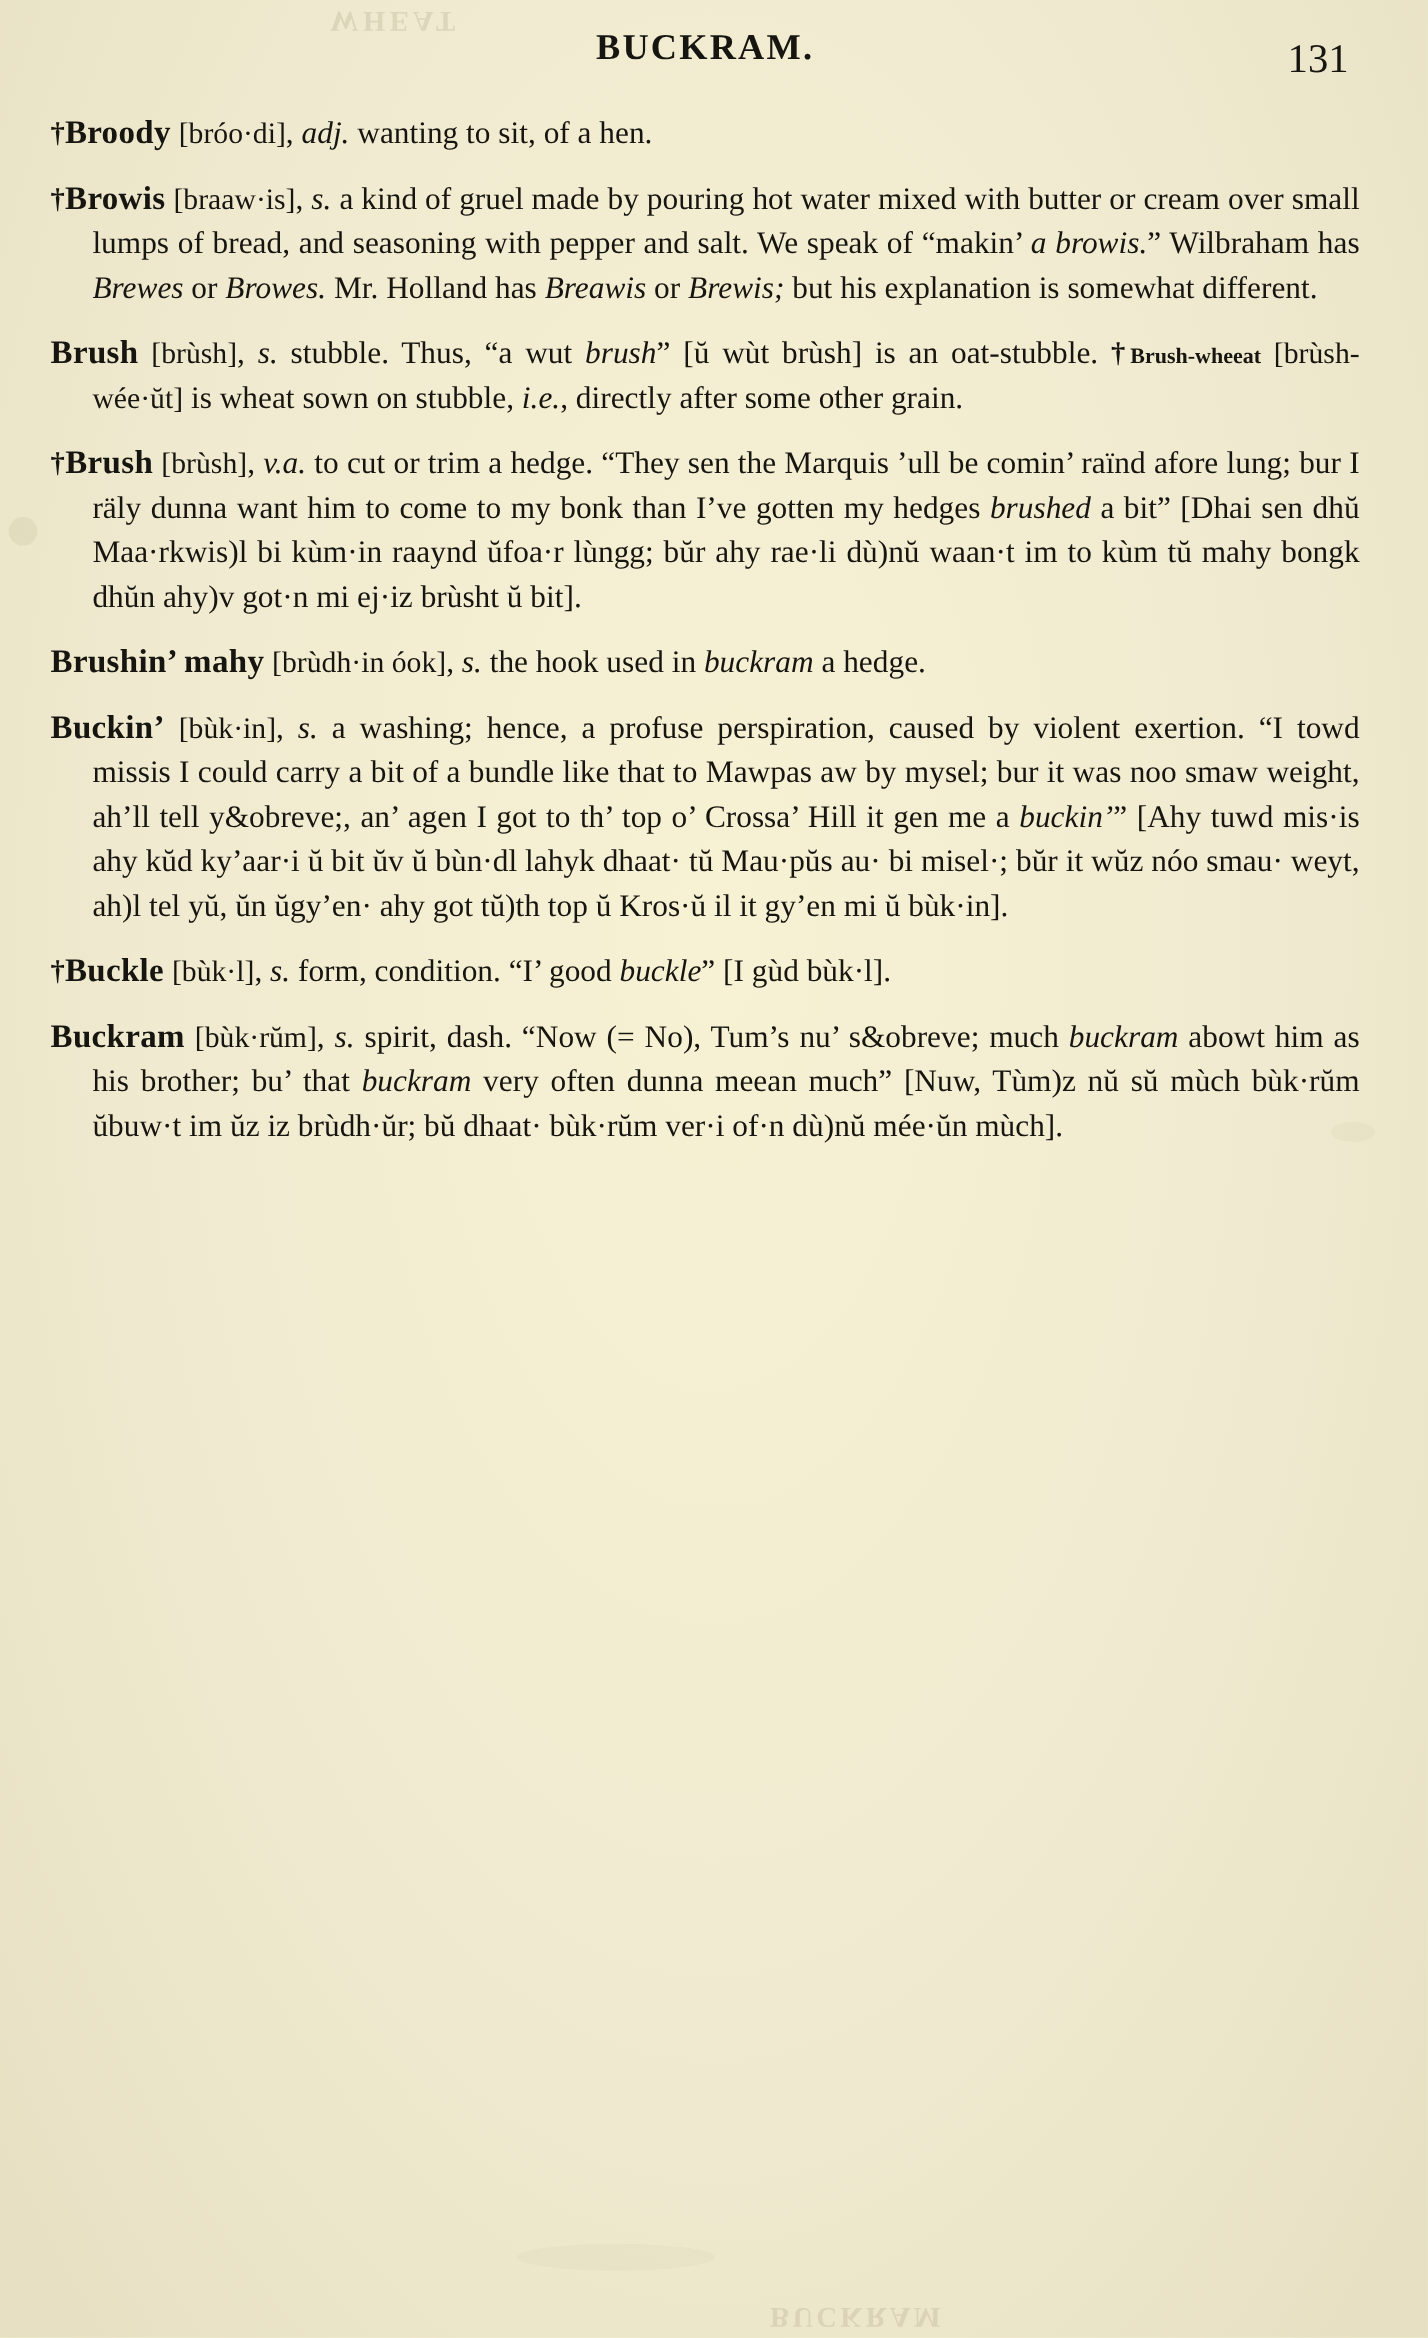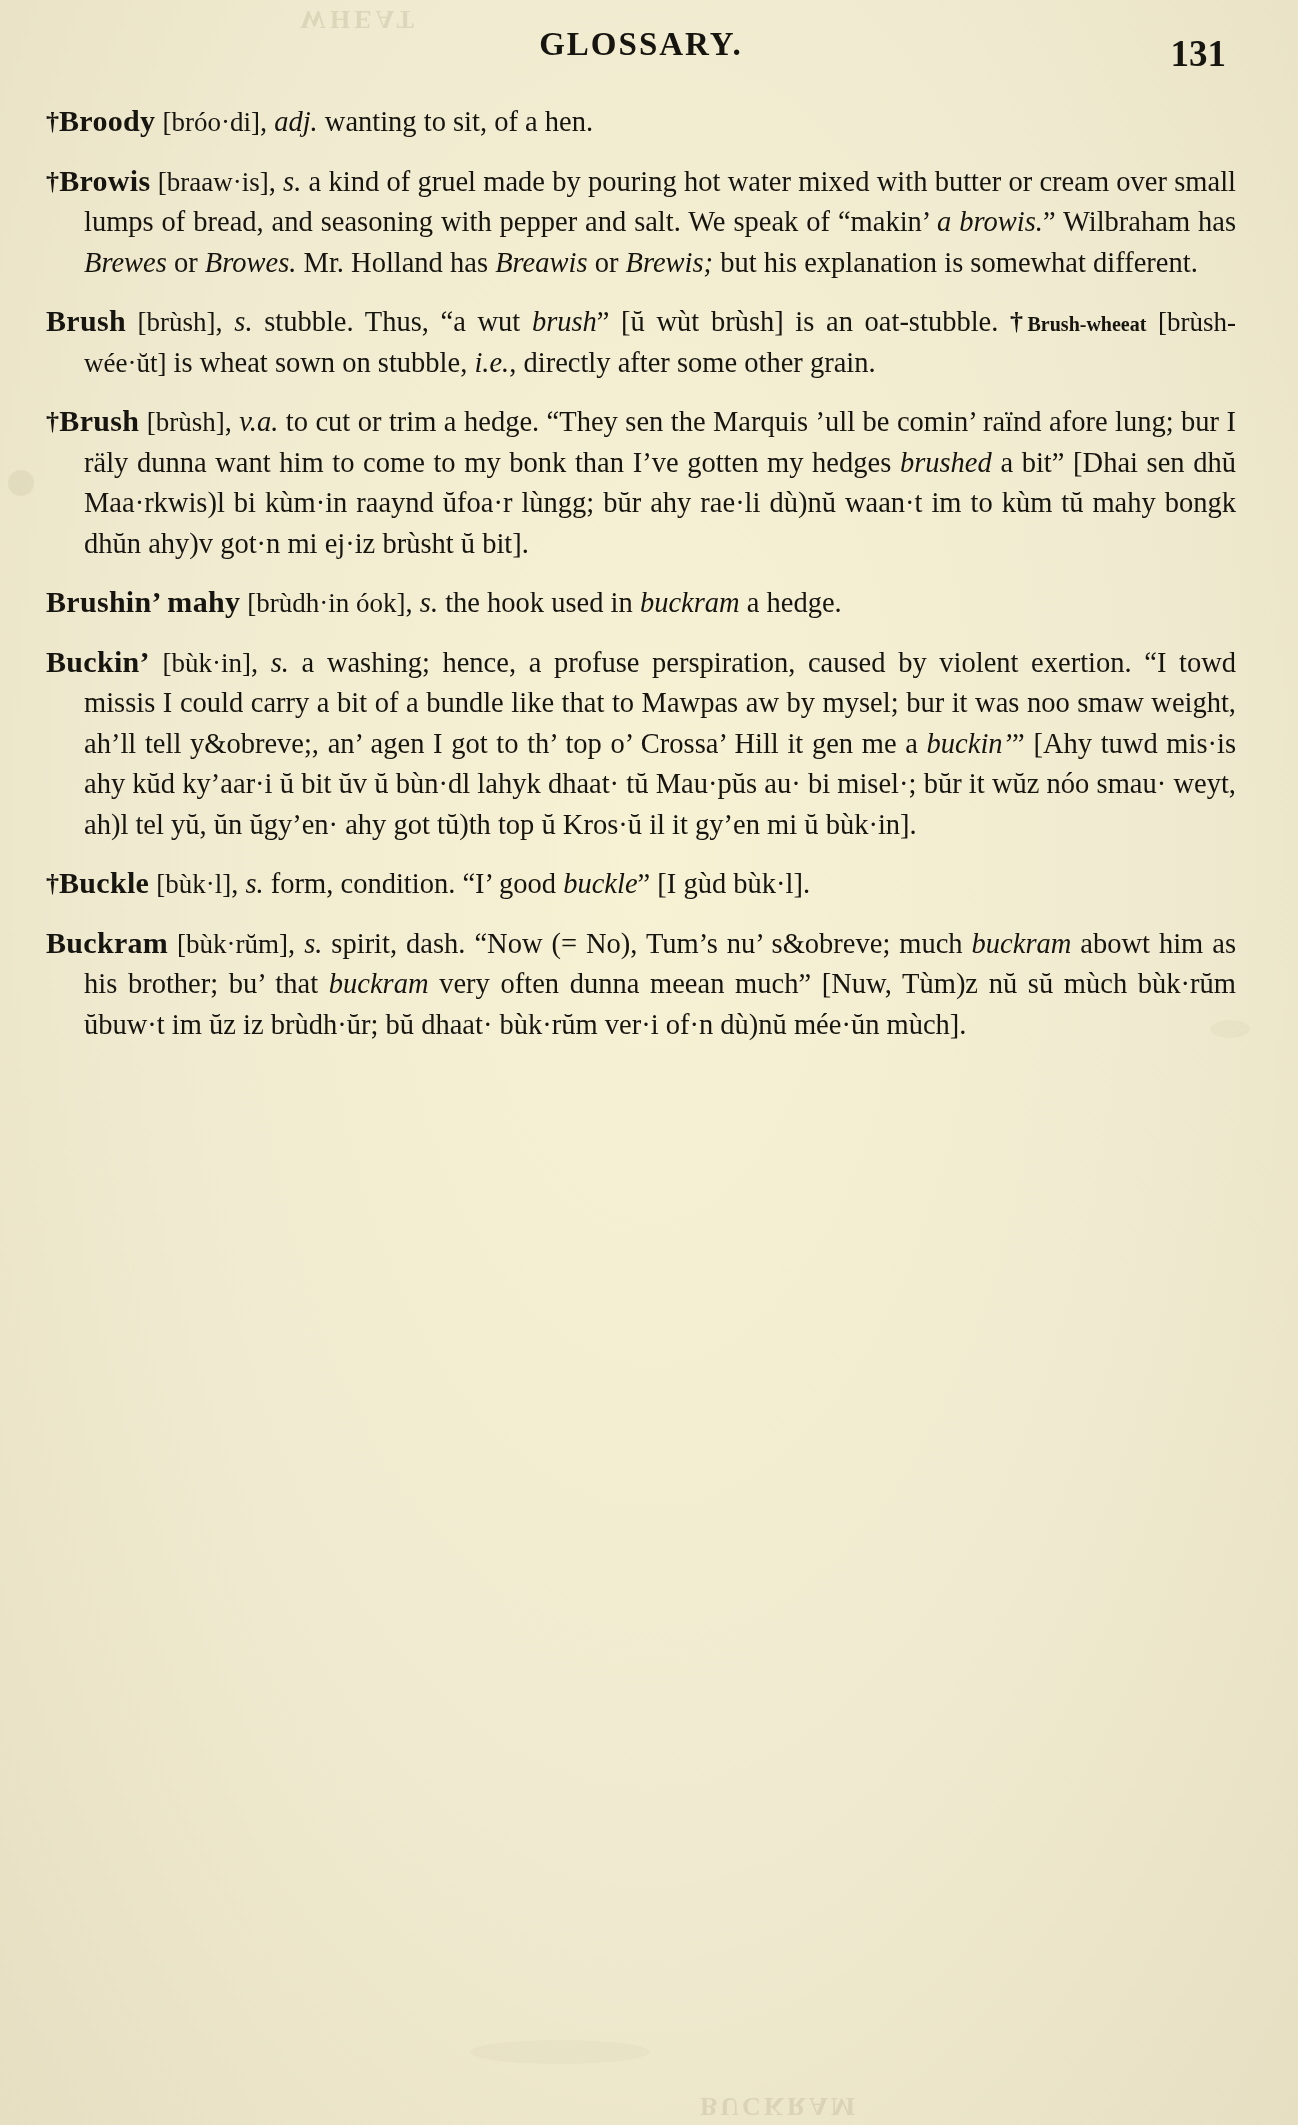--- a/index.html
+++ b/index.html
@@ -32,21 +32,21 @@
     font-size: 33px;
     letter-spacing: 2.0px;
     font-weight: 700;
     font-family: "Liberation Serif", serif;
   }
   .header .folio {
     position: absolute;
     right: 10px;
     top: 6px;
     font-size: 37px;
-    font-weight: 700;
+    font-weight: 400;
   }
   .entries {
     margin-top: 12px;
   }
   .entry {
     font-size: 28.5px;
     line-height: 1.42;
     text-align: justify;
     text-justify: inter-word;
     margin: 0 0 17px 0;
@@ -115,21 +115,21 @@
 <div class="page">
 
   <div class="blot b1"></div>
   <div class="blot b2"></div>
   <div class="blot b3"></div>
 
   <div class="ghost-top">WHEAT</div>
   <div class="ghost-bot">BUCKRAM</div>
 
   <div class="header">
-    <div class="title">GLOSSARY.</div>
+    <div class="title">BUCKRAM.</div>
     <div class="folio">131</div>
   </div>
 
   <div class="entries">
       <p class="entry"><span class="dagger">†</span><span class="hw">Broody</span> <span class="pron">[bróo·di]</span>, <span class="it">adj.</span> wanting to sit, of a hen.</p>
       <p class="entry"><span class="dagger">†</span><span class="hw">Browis</span> <span class="pron">[braaw·is]</span>, <span class="it">s.</span> a kind of gruel made by pouring hot water mixed with butter or cream over small lumps of bread, and seasoning with pepper and salt. We speak of “makin’ <span class="it">a browis.</span>” Wilbraham has <span class="it">Brewes</span> or <span class="it">Browes.</span> Mr. Holland has <span class="it">Breawis</span> or <span class="it">Brewis;</span> but his explanation is somewhat different.</p>
       <p class="entry"><span class="hw">Brush</span> <span class="pron">[brùsh]</span>, <span class="it">s.</span> stubble. Thus, “a wut <span class="it">brush</span>” [ŭ wùt brùsh] is an oat-stubble. <span class="dagger">†</span><span class="sub">Brush-wheeat</span> <span class="pron">[brùsh-wée·ŭt]</span> is wheat sown on stubble, <span class="it">i.e.</span>, directly after some other grain.</p>
       <p class="entry"><span class="dagger">†</span><span class="hw">Brush</span> <span class="pron">[brùsh]</span>, <span class="it">v.a.</span> to cut or trim a hedge. “They sen the Marquis ’ull be comin’ raïnd afore lung; bur I räly dunna want him to come to my bonk than I’ve gotten my hedges <span class="it">brushed</span> a bit” [Dhai sen dhŭ Maa·rkwis)l bi kùm·in raaynd ŭfoa·r lùngg; bŭr ahy rae·li dù)nŭ waan·t im to kùm tŭ mahy bongk dhŭn ahy)v got·n mi ej·iz brùsht ŭ bit].</p>
       <p class="entry"><span class="hw">Brushin’ mahy</span> <span class="pron">[brùdh·in óok]</span>, <span class="it">s.</span> the hook used in <span class="it">buckram</span> a hedge.</p>
       <p class="entry"><span class="hw">Buckin’</span> <span class="pron">[bùk·in]</span>, <span class="it">s.</span> a washing; hence, a profuse perspiration, caused by violent exertion. “I towd missis I could carry a bit of a bundle like that to Mawpas aw by mysel; bur it was noo smaw weight, ah’ll tell y&amp;obreve;, an’ agen I got to th’ top o’ Crossa’ Hill it gen me a <span class="it">buckin’</span>” [Ahy tuwd mis·is ahy kŭd ky’aar·i ŭ bit ŭv ŭ bùn·dl lahyk dhaat· tŭ Mau·pŭs au· bi misel·; bŭr it wŭz nóo smau· weyt, ah)l tel yŭ, ŭn ŭgy’en· ahy got tŭ)th top ŭ Kros·ŭ il it gy’en mi ŭ bùk·in].</p>

